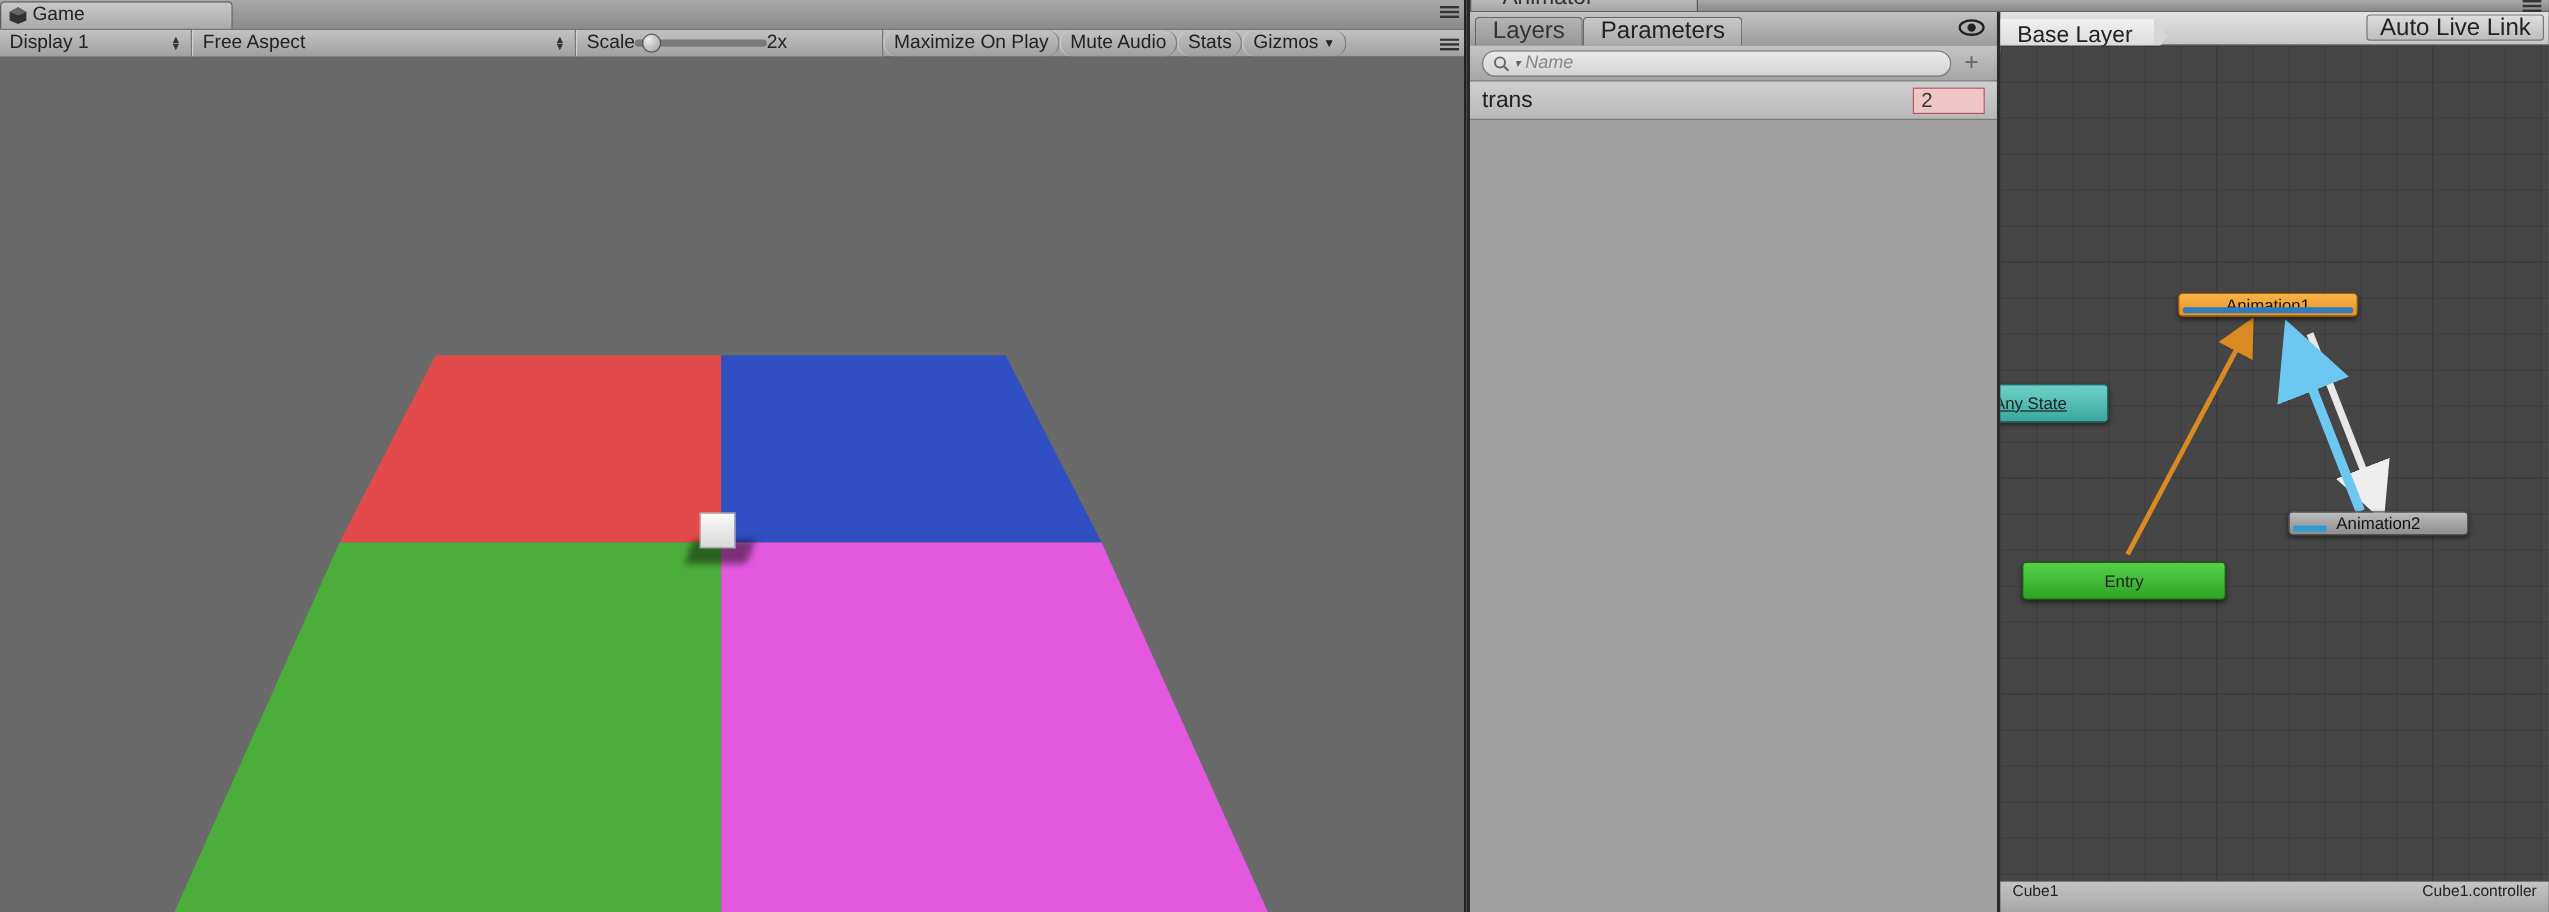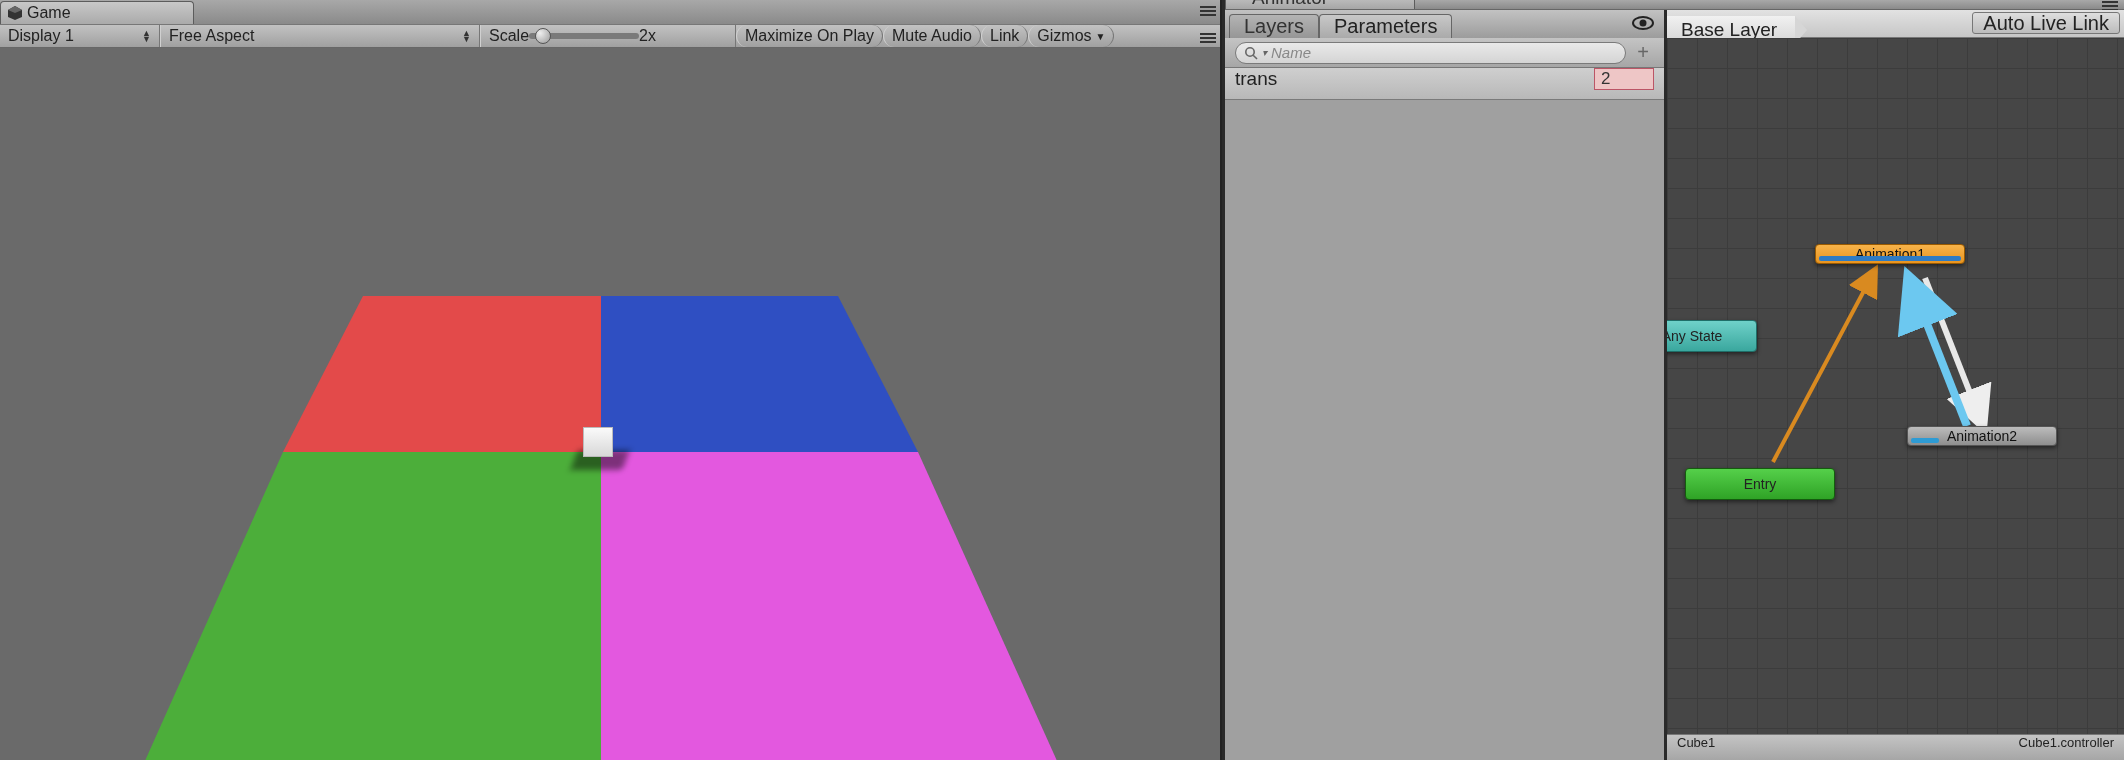--- a/index.html
+++ b/index.html
@@ -32,21 +32,21 @@
   
   .param-col { width: 442px; background: #a0a0a0; display: flex; flex-direction: column; border-right: 3px solid #2a2a2a; }
   .param-tabs { height: 28px; background: linear-gradient(#c2c2c2, #9c9c9c); display: flex; align-items: flex-end; padding-left: 4px; gap: 0; position: relative; }
   .subtab { height: 24px; padding: 0 14px; font-size: 20px; color: #222; display: flex; align-items: center; background: linear-gradient(#c8c8c8, #aaaaaa); border: 1px solid #666; border-bottom: none; border-radius: 4px 4px 0 0; }
   .subtab.inactive { background: linear-gradient(#b4b4b4, #969696); color: #333; }
   .eye-icon { position: absolute; right: 10px; top: 4px; width: 22px; height: 18px; }
   .search-row { height: 30px; background: linear-gradient(#c4c4c4, #a6a6a6); display: flex; align-items: center; padding: 0 10px; gap: 6px; border-bottom: 1px solid #777; }
   .search-field { flex: 1; height: 22px; border-radius: 11px; background: linear-gradient(#e9e9e9, #d4d4d4); border: 1px solid #7a7a7a; display: flex; align-items: center; padding: 0 8px; gap: 4px; font-size: 15px; color: #888; font-style: italic; }
   .search-q { width: 14px; height: 14px; }
   .add-btn { width: 22px; height: 22px; color: #666; font-size: 20px; display: flex; align-items: center; justify-content: center; }
-  .param-row { height: 32px; background: linear-gradient(#cfcfcf, #b8b8b8); border-bottom: 1px solid #7a7a7a; display: flex; padding: 0 10px; font-size: 19px; color: #222; justify-content: space-between; gap: 12px; }
+  .param-row { height: 32px; background: linear-gradient(#cfcfcf, #b8b8b8); border-bottom: 1px solid #7a7a7a; display: flex; align-items: center; padding: 0 10px; font-size: 19px; color: #222; justify-content: space-between; gap: 12px; }
   .param-val { width: 60px; height: 22px; background: #eec6c6; border: 1px solid #b56; color: #333; font-size: 17px; display: flex; align-items: center; padding: 0 6px; }
   .param-rest { flex: 1; background: #a0a0a0; }
   
   .graph-col { flex: 1; display: flex; flex-direction: column; background: #4a4a4a; }
   .breadcrumb-row { height: 28px; background: linear-gradient(#e2e2e2, #c6c6c6); display: flex; align-items: center; font-size: 19px; color: #222; position: relative; border-bottom: 1px solid #777; }
   .crumb { height: 100%; display: flex; align-items: center; padding: 0 18px 0 14px; background: linear-gradient(#f1f1f1, #d6d6d6); position: relative; margin-top: 12px; }
   .crumb::after { content: ""; position: absolute; right: -12px; top: 0; width: 0; height: 0; border-top: 14px solid transparent; border-bottom: 14px solid transparent; border-left: 12px solid #d6d6d6; }
   .auto-live { position: absolute; right: 4px; top: 2px; height: 22px; padding: 0 10px; background: linear-gradient(#dedede, #bcbcbc); border: 1px solid #777; border-radius: 3px; font-size: 20px; display: flex; align-items: center; }
   .graph-area { flex: 1; position: relative; background: #464646; overflow: hidden; }
   .grid { position: absolute; inset: 0;
@@ -102,21 +102,21 @@
       </div>
       <div class="tb-seg scale-seg">
         <span>Scale</span>
         <div class="slider">
           <div class="slider-thumb"></div>
         </div>
         <span>2x</span>
       </div>
       <div class="tb-seg tb-btn">Maximize On Play</div>
       <div class="tb-seg tb-btn">Mute Audio</div>
-      <div class="tb-seg tb-btn">Link</div>
+      <div class="tb-seg tb-btn">Stats</div>
       <div class="tb-seg tb-btn">
         <span>Gizmos</span>
         <span style="margin-left:4px;font-size:10px;">▼</span>
       </div>
       <span class="corner-menu" style="position:relative; right:auto; top:auto; margin:6px 4px 0 auto;">
         <svg viewBox="0 0 16 12">
             <rect y="0" width="16" height="2" fill="#333"></rect>
             <rect y="4" width="16" height="2" fill="#333"></rect>
             <rect y="8" width="16" height="2" fill="#333"></rect>
           </svg>
@@ -206,24 +206,24 @@
                 <path d="M0,0 L10,5 L0,10 z" fill="#6cc8f0"></path>
               </marker>
             </defs>
 
             <line x1="106" y1="424" x2="208" y2="232" stroke="#d98a20" stroke-width="4" marker-end="url(#arrow-o)"></line>
 
             <line x1="258" y1="240" x2="316" y2="388" stroke="#e8e8e8" stroke-width="6" marker-end="url(#arrow-w)"></line>
             <line x1="300" y1="388" x2="242" y2="240" stroke="#6cc8f0" stroke-width="8" marker-end="url(#arrow-b)"></line>
           </svg>
 
-          <div class="node teal" style="left:-40px; top:282px; width:130px; height:32px;">
+          <div class="node teal" style="left:-40px; top:282px; width:130px; height:32px;text-decoration:underline;">
              <span>Any State</span>
           </div>
-          <div class="node green" style="left:18px; top:430px; width:150px; height:32px;">
+          <div class="node green" style="left:18px; top:430px; width:170px; height:32px;">
              <span>Entry</span>
           </div>
           <div class="node orange" style="left:148px; top:206px;">
              <span>Animation1</span>
              <div class="progress"></div>
           </div>
           <div class="node grey" style="left:240px; top:388px;">
              <span>Animation2</span>
              <div class="progress"></div>
           </div>

